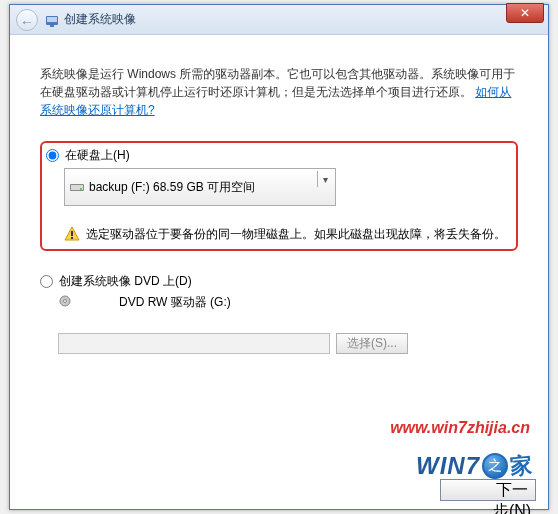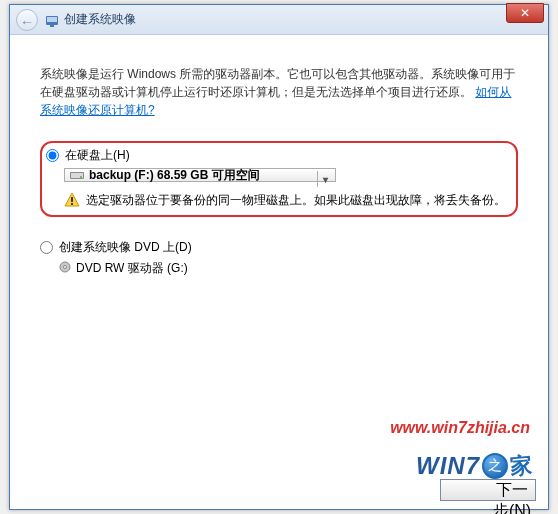--- a/index.html
+++ b/index.html
@@ -84,63 +84,63 @@
   .option-block { margin-bottom: 22px; }
   .radio-row {
     display: flex;
     align-items: center;
     margin-bottom: 4px;
   }
   .radio-row input[type=radio] { margin-right: 6px; }
   .hdd-box {
     border: 2px solid #d93030;
     padding: 4px 6px 6px 4px;
-    border-radius: 12px;
+    border-radius: 6px;
   }
   .combo {
     width: 272px;
-    height: 14px;
+    height: 38px;
     border: 1px solid #abadb3;
     background: linear-gradient(to bottom,#fff,#ececec);
     display: flex;
     align-items: center;
     padding: 0 4px;
     margin-left: 18px;
     position: relative;
     cursor: pointer;
-    font-weight: bold;
   }
   .combo .drive-icon { width: 16px; height: 16px; margin-right: 4px; display:flex;align-items:center;justify-content:center;}
   .combo .drive-icon svg { width:14px;height:12px;}
   .combo .drop-arrow {
     position: absolute; right: 2px; top: 2px;
     width: 16px; height: 16px;
     border-left: 1px solid #abadb3;
     display: flex; align-items:center; justify-content:center;
     color: #555;
     font-size: 10px;
   }
   .warn-row {
     display: flex;
     align-items: flex-start;
     margin-left: 18px;
-    margin-top: 10px;
+    margin-top: 20px;
   }
   .warn-icon {
     width: 16px; height: 16px;
     margin-right: 6px;
     flex-shrink: 0;
   }
   .warn-icon svg { width:16px;height:16px;}
   .warn-text { line-height: 1.4; }
   .subline {
     margin-left: 18px;
     margin-top: 4px;
     display: flex;
     align-items: center;
+    gap: 43px;
   }
   .net-row {
     display:flex; align-items:center; margin-left:18px; margin-top:4px;
   }
   .net-input {
     width: 272px; height: 21px;
     border: 1px solid #bfbfbf;
     background: #f2f2f2;
   }
   .browse-btn {
@@ -276,20 +276,24 @@
             <svg width="14" height="12" viewBox="0 0 14 12">
                 <circle cx="7" cy="6" r="5" fill="#c9c9c9" stroke="#888"></circle>
                 <circle cx="7" cy="6" r="1.5" fill="#fff" stroke="#888"></circle>
               </svg>
           </span>
           <span>DVD RW 驱动器 (G:)</span>
         </div>
       </div>
 
       <div class="option-block">
+        <div class="net-row">
+          <input class="net-input" type="text" disabled="" style="">
+          <button class="browse-btn" disabled="">选择(S)...</button>
+        </div>
       </div>
 
     </div>
   </div>
 
   <div class="watermark">www.win7zhijia.cn</div>
 
   <div class="logo">
     <span class="win7">WIN7</span>
     <span class="zhi">之</span>

